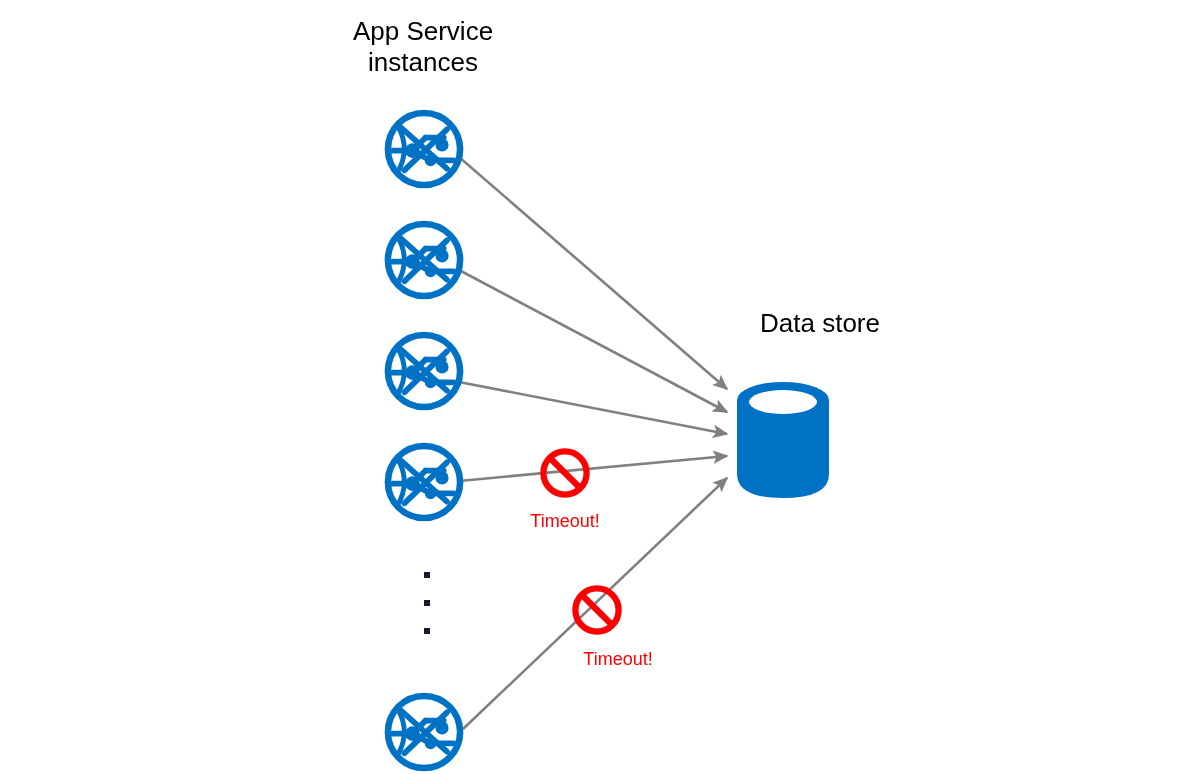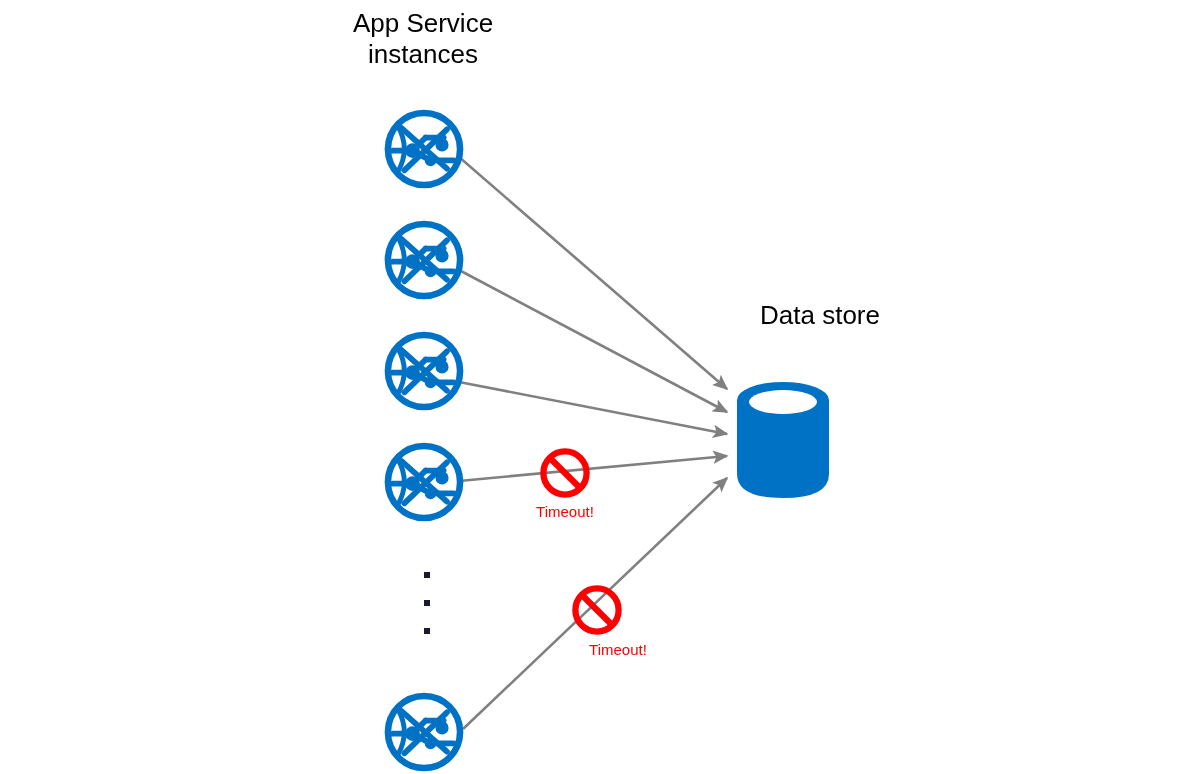--- a/index.html
+++ b/index.html
@@ -23,31 +23,32 @@
     top: 0;
     width: 1200px;
     height: 774px;
   }
   .label {
     position: absolute;
     color: #000000;
     font-family: "Liberation Sans", sans-serif;
     white-space: pre;
     line-height: 1.18;
+    margin-top: 8px;
   }
   .title-label {
     font-size: 26px;
     text-align: center;
   }
   .store-label {
     font-size: 26px;
     text-align: center;
   }
   .timeout-label {
-    font-size: 15px;
+    font-size: 18px;
     color: #ff0000;
     text-align: center;
   }
   #app-title {
     left: 308px;
     top: 8px;
     width: 230px;
   }
   #store-title {
     left: 720px;

